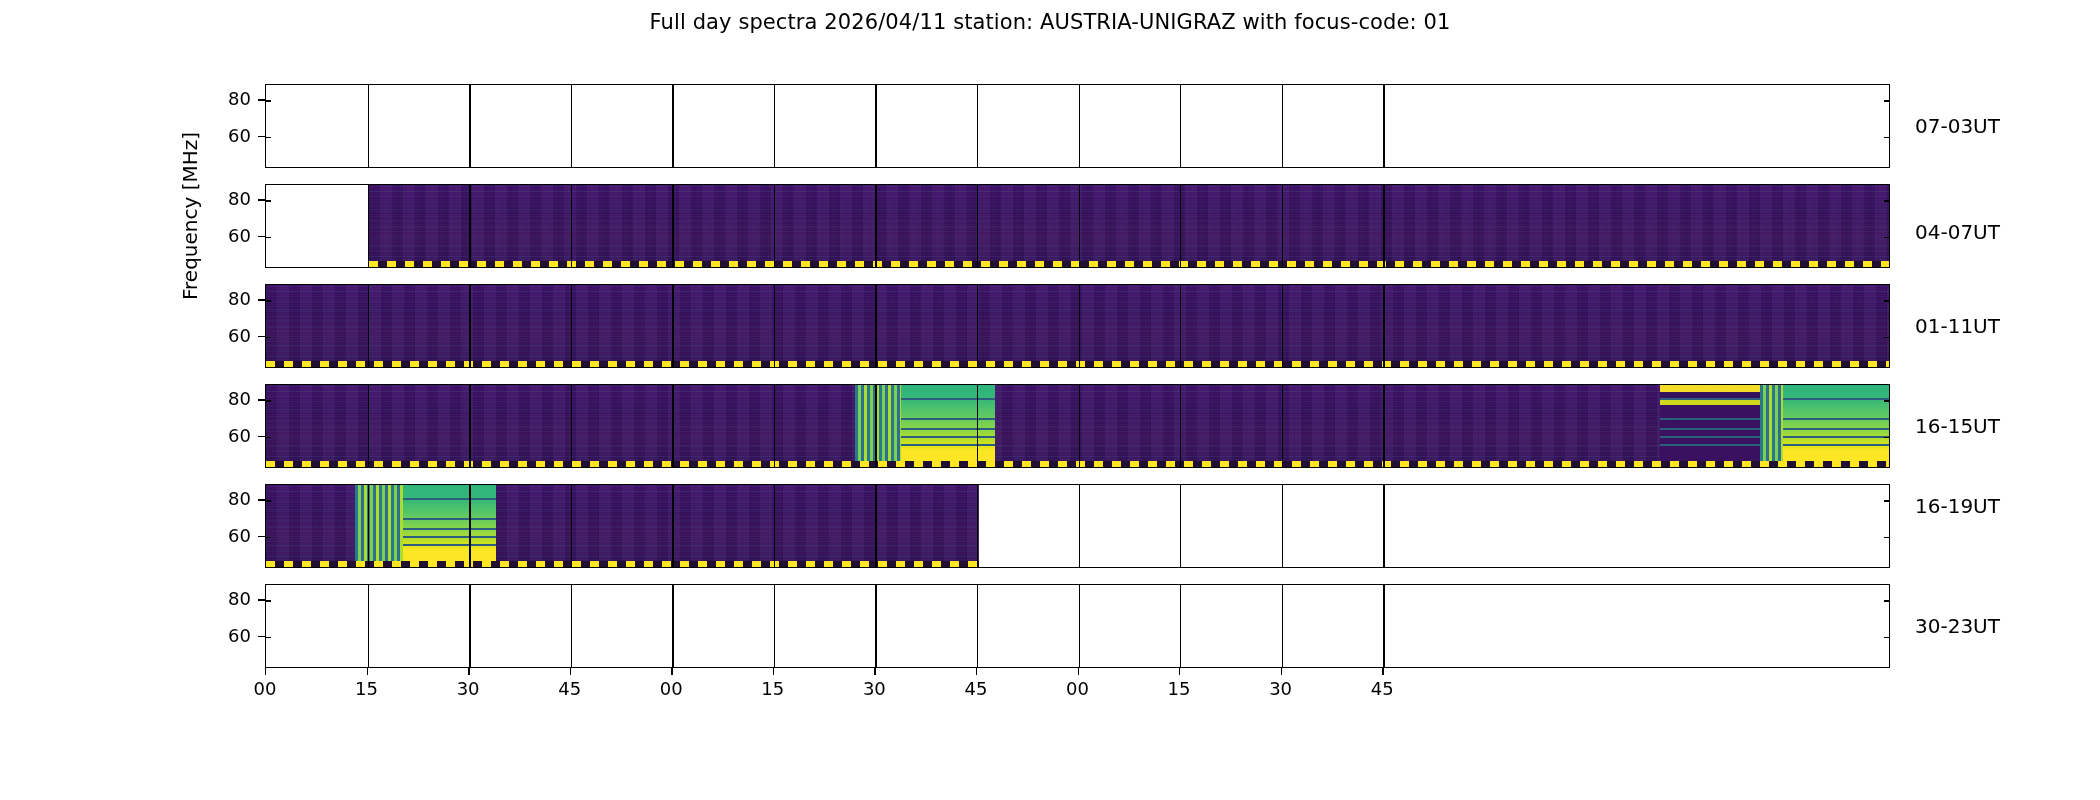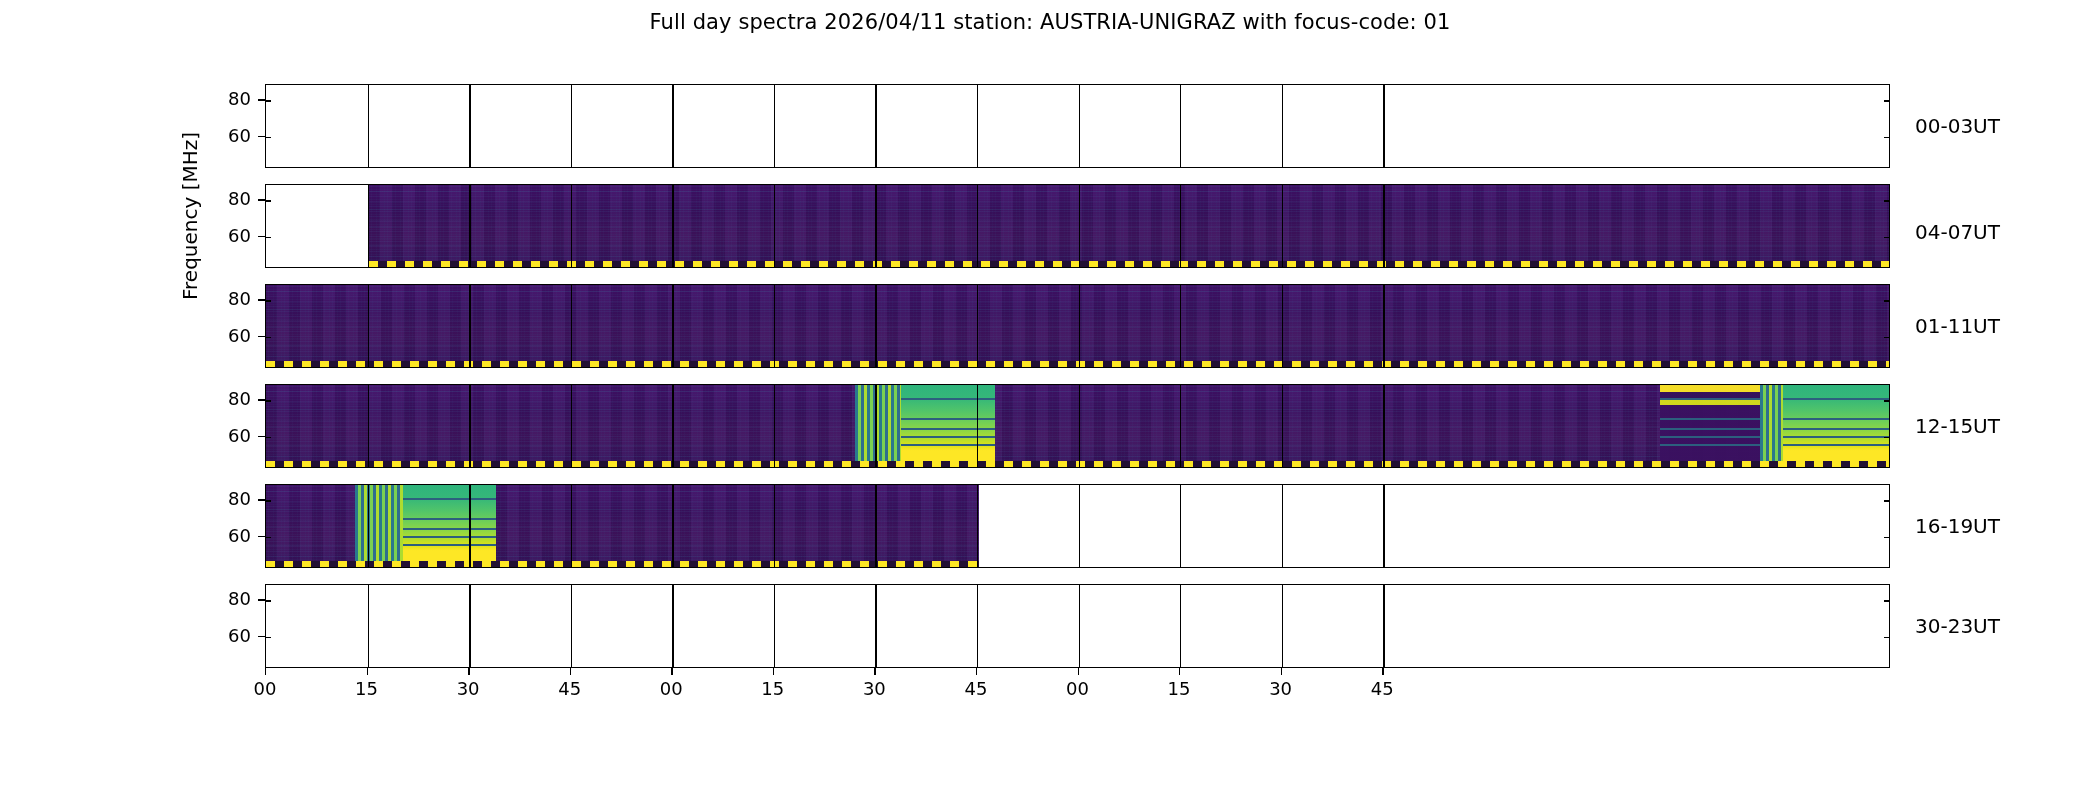--- a/index.html
+++ b/index.html
@@ -456,21 +456,21 @@
       <div class="xtick-label" style="left: 1077.5px; top: 678px;">00</div>
       <div class="xtick-mark" style="left: 1179.06px; top: 668px;"></div>
       <div class="xtick-label" style="left: 1179.06px; top: 678px;">15</div>
       <div class="xtick-mark" style="left: 1280.62px; top: 668px;"></div>
       <div class="xtick-label" style="left: 1280.62px; top: 678px;">30</div>
       <div class="xtick-mark" style="left: 1382.19px; top: 668px;"></div>
       <div class="xtick-label" style="left: 1382.19px; top: 678px;">45</div>
     </div>
 
   <div id="rowlabels">
-      <div class="rowlabel" style="top: 114px;">00-03UT</div>
+      <div class="rowlabel" style="top: 114px;">07-03UT</div>
       <div class="rowlabel" style="top: 220px;">04-07UT</div>
       <div class="rowlabel" style="top: 314px;">01-11UT</div>
-      <div class="rowlabel" style="top: 414px;">12-15UT</div>
-      <div class="rowlabel" style="top: 514px;">16-19UT</div>
+      <div class="rowlabel" style="top: 414px;">16-15UT</div>
+      <div class="rowlabel" style="top: 494px;">16-19UT</div>
       <div class="rowlabel" style="top: 614px;">30-23UT</div>
     </div>
 
 </div>
 
 </body></html>

